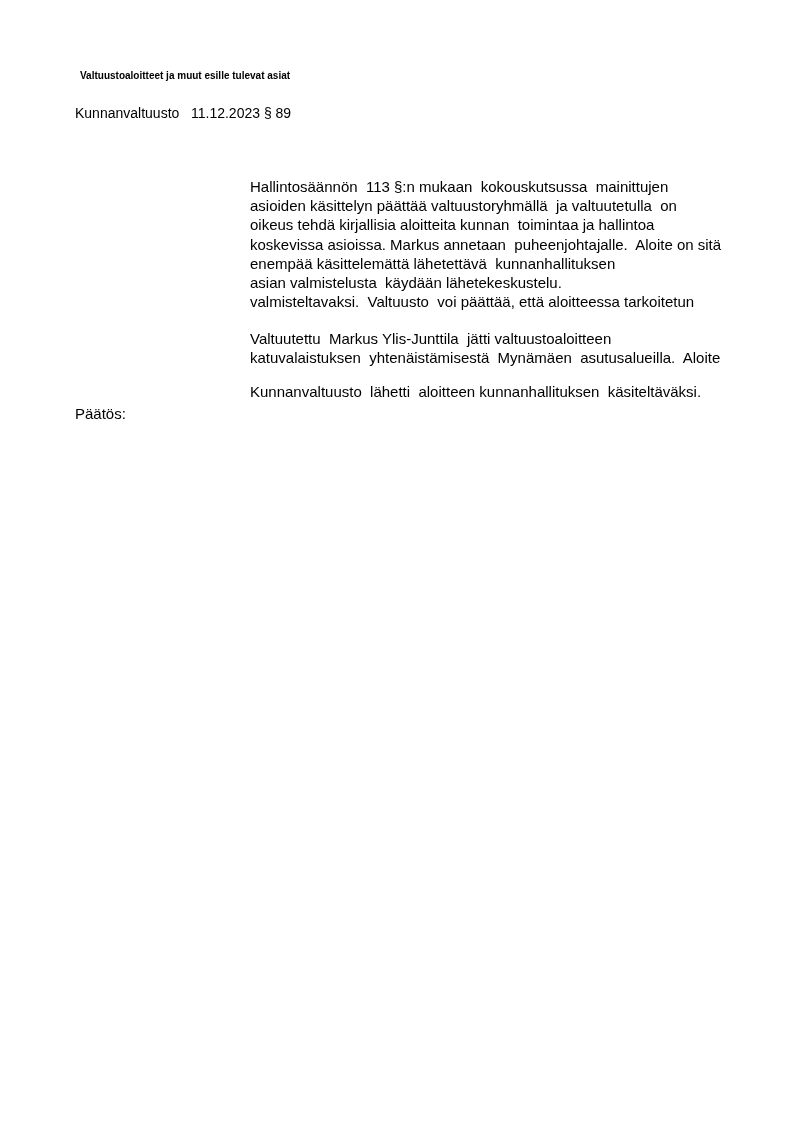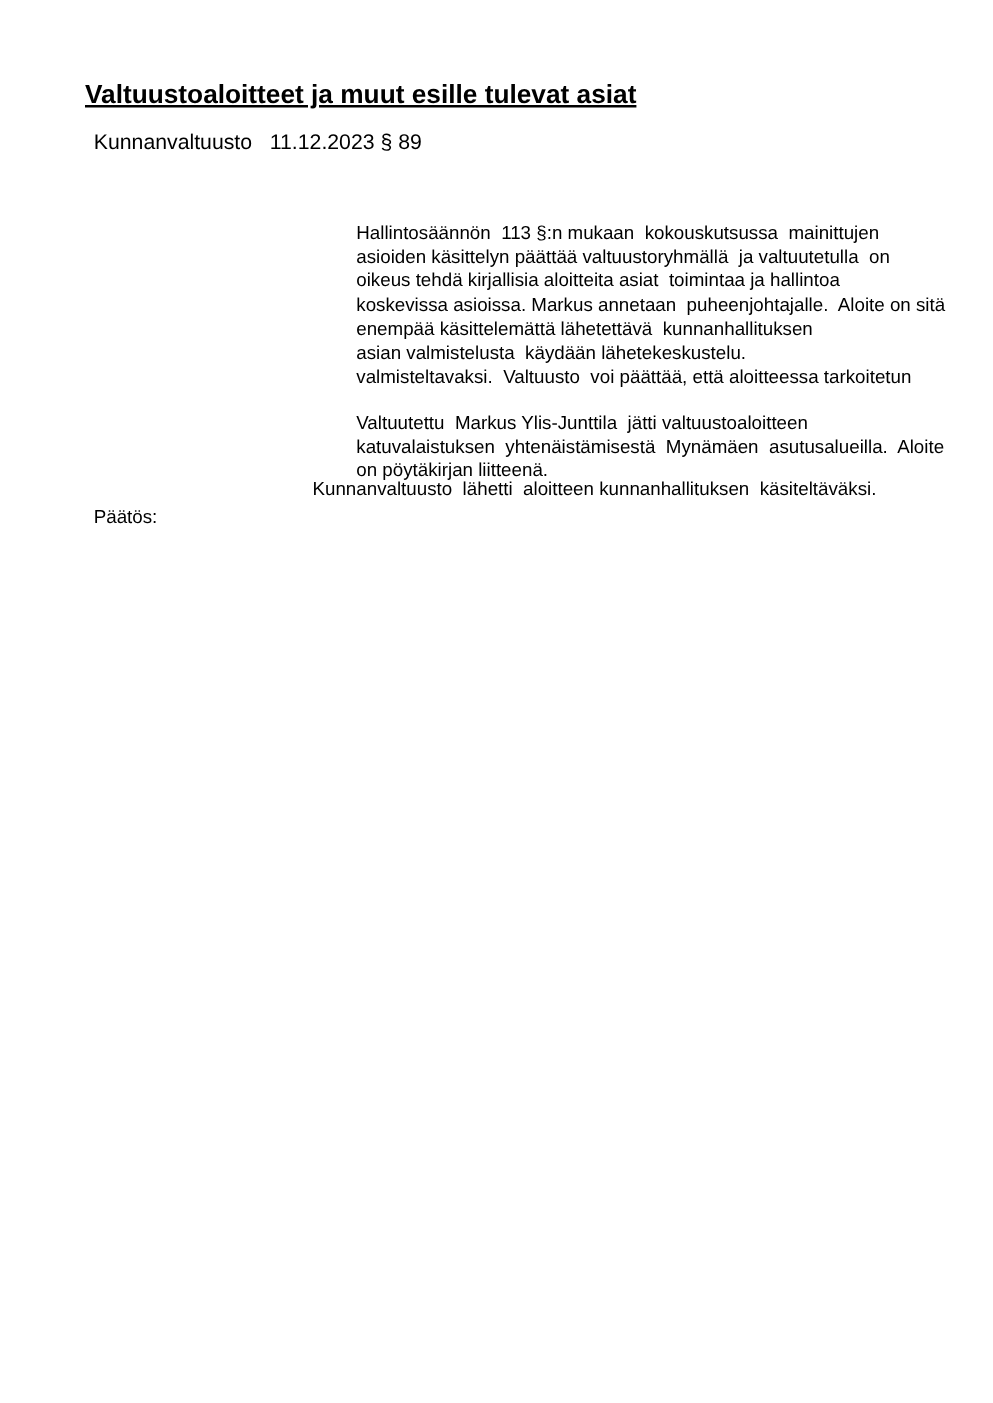--- a/index.html
+++ b/index.html
@@ -11,42 +11,40 @@
     position: relative;
     width: 794px;
     height: 1122px;
     background: #ffffff;
     font-family: "Liberation Sans", "DejaVu Sans", sans-serif;
     color: #000000;
     overflow: hidden;
   }
   .doc-title {
     position: absolute;
-    left: 68px;
+    left: 80px;
     top: 66px;
-    font-size: 21px;
+    font-size: 10px;
     font-weight: bold;
     white-space: pre;
     line-height: 19px;
-    text-decoration: underline;
   }
   .header-line {
     position: absolute;
     left: 75px;
     top: 104px;
-    font-size: 17px;
+    font-size: 14px;
     white-space: pre;
     line-height: 19px;
   }
   .para {
     position: absolute;
     left: 250px;
     font-size: 15px;
     line-height: 19.2px;
-    margin-left: 35px;
   }
   .para .line {
     white-space: pre;
   }
   .para-1 { top: 177px; }
   .para-2 { top: 329px; }
   .decision-label {
     position: absolute;
     left: 75px;
     top: 404px;
@@ -69,30 +67,29 @@
 
 <div class="page">
 
   <div class="doc-title">Valtuustoaloitteet ja muut esille tulevat asiat</div>
 
   <div class="header-line">Kunnanvaltuusto   11.12.2023 § 89</div>
 
   <div class="para para-1">
       <div class="line">Hallintosäännön  113 §:n mukaan  kokouskutsussa  mainittujen</div>
       <div class="line">asioiden käsittelyn päättää valtuustoryhmällä  ja valtuutetulla  on</div>
-      <div class="line">oikeus tehdä kirjallisia aloitteita asiat  toimintaa ja hallintoa</div>
+      <div class="line">oikeus tehdä kirjallisia aloitteita kunnan  toimintaa ja hallintoa</div>
       <div class="line">koskevissa asioissa. Markus annetaan  puheenjohtajalle.  Aloite on sitä</div>
       <div class="line">enempää käsittelemättä lähetettävä  kunnanhallituksen</div>
       <div class="line">asian valmistelusta  käydään lähetekeskustelu.</div>
       <div class="line">valmisteltavaksi.  Valtuusto  voi päättää, että aloitteessa tarkoitetun</div>
     </div>
 
   <div class="para para-2">
       <div class="line">Valtuutettu  Markus Ylis-Junttila  jätti valtuustoaloitteen</div>
       <div class="line">katuvalaistuksen  yhtenäistämisestä  Mynämäen  asutusalueilla.  Aloite</div>
-      <div class="line">on pöytäkirjan liitteenä.</div>
     </div>
 
   <div class="decision-label">Päätös:</div>
 
   <div class="decision-text">Kunnanvaltuusto  lähetti  aloitteen kunnanhallituksen  käsiteltäväksi.</div>
 
 </div>
 
 </body></html>

